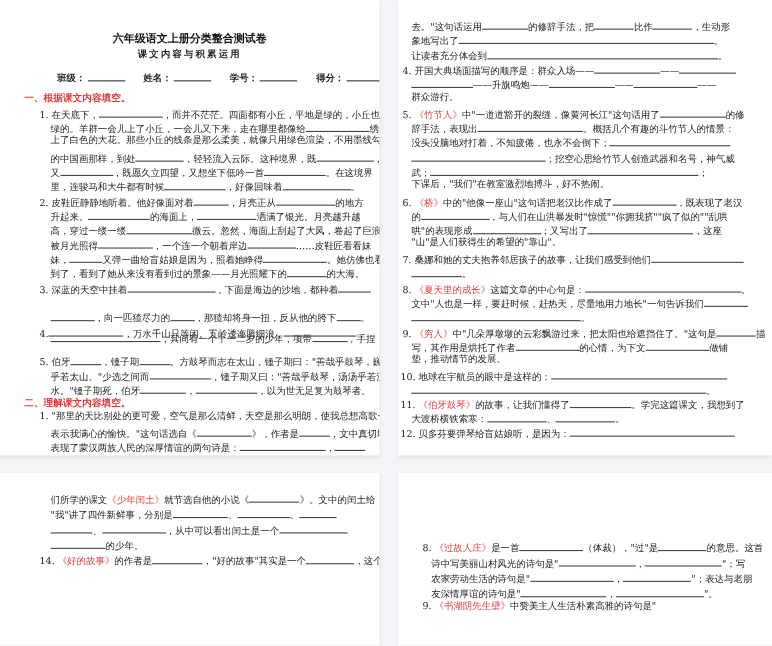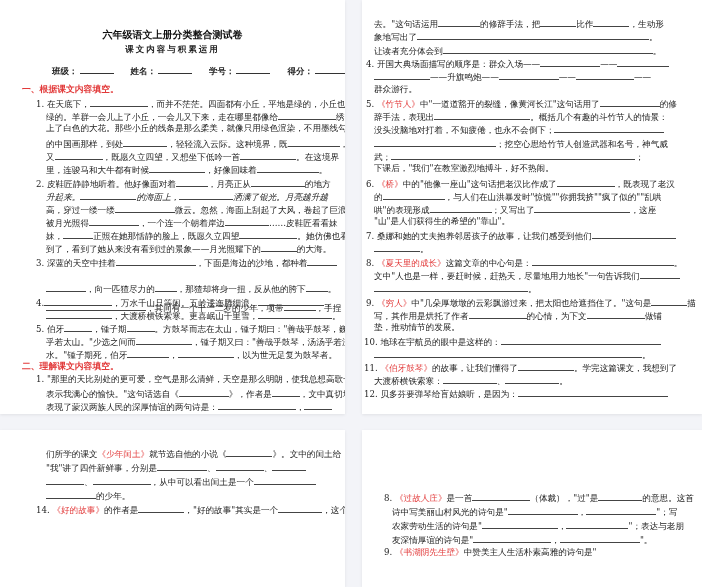--- a/index.html
+++ b/index.html
@@ -32,30 +32,29 @@
   </div>
   <div class="section" style="left:22px;top:84px;">一、根据课文内容填空。</div>
 
   <div class="line" style="left:36px;top:97px;"><span>1. 在天底下，</span><span class="blank" style="width:58px"></span><span>，而并不茫茫。四面都有小丘，平地是绿的，小丘也是</span></div>
   <div class="line" style="left:46px;top:110px;"><span>绿的。羊群一会儿上了小丘，一会儿又下来，走在哪里都像给</span><span class="blank" style="width:58px"></span><span>绣</span></div>
   <div class="line" style="left:46px;top:123px;"><span>上了白色的大花。那些小丘的线条是那么柔美，就像只用绿色渲染，不用墨线勾勒</span></div>
   <div class="line" style="left:46px;top:150px;"><span>又</span><span class="blank" style="width:48px"></span><span>，既愿久立四望，又想坐下低吟一首</span><span class="blank" style="width:56px"></span><span>。在这境界</span></div>
   <div class="line" style="left:46px;top:137px;"><span>的中国画那样，到处</span><span class="blank" style="width:44px"></span><span>，轻轻流入云际。这种境界，既</span><span class="blank" style="width:52px"></span>，</div>
   <div class="line" style="left:46px;top:163px;"><span>里，连骏马和大牛都有时候</span><span class="blank" style="width:56px"></span><span>，好像回味着</span><span class="blank" style="width:62px"></span>。</div>
   <div class="line" style="left:36px;top:177px;"><span>2. 皮鞋匠静静地听着。他好像面对着</span><span class="blank" style="width:32px"></span><span>，月亮正从</span><span class="blank" style="width:54px"></span><span>的地方</span></div>
-  <div class="line" style="left:46px;top:190px;font-style:italic;"><span>升起来。</span><span class="blank" style="width:56px"></span><span>的海面上，</span><span class="blank" style="width:54px"></span><span>洒满了银光。月亮越升越</span></div>
+  <div class="line" style="left:46px;top:190px;"><span>升起来。</span><span class="blank" style="width:56px"></span><span>的海面上，</span><span class="blank" style="width:54px"></span><span>洒满了银光。月亮越升越</span></div>
   <div class="line" style="left:46px;top:203px;"><span>高，穿过一缕一缕</span><span class="blank" style="width:60px"></span><span>微云。忽然，海面上刮起了大风，卷起了巨浪。</span></div>
   <div class="line" style="left:46px;top:216px;"><span>被月光照得</span><span class="blank" style="width:50px"></span><span>，一个连一个朝着岸边</span><span class="blank" style="width:44px"></span><span>……皮鞋匠看看妹</span></div>
-  <div class="line" style="left:46px;top:229px;"><span>妹，</span><span class="blank" style="width:30px"></span><span>正照在她那恬静的脸上，既愿久立四望</span><span class="blank" style="width:58px"></span><span>。她仿佛也看</span></div>
+  <div class="line" style="left:46px;top:229px;"><span>妹，</span><span class="blank" style="width:30px"></span><span>又弹一曲给盲姑娘是因为，照着她睁得</span><span class="blank" style="width:58px"></span><span>。她仿佛也看</span></div>
   <div class="line" style="left:46px;top:242px;"><span>到了，看到了她从来没有看到过的景象——月光照耀下的</span><span class="blank" style="width:36px"></span><span>的大海。</span></div>
   <div class="line" style="left:36px;top:256px;"><span>3. 深蓝的天空中挂着</span><span class="blank" style="width:80px"></span><span>，下面是海边的沙地，都种着</span><span class="blank" style="width:30px"></span></div>
   <div class="line" style="left:46px;top:269px;margin-top:32px;"><span class="blank" style="width:100px"></span><span>，其间有一个十一二岁的少年，项带</span><span class="blank" style="width:32px"></span><span>，手捏</span></div>
   <div class="line" style="left:46px;top:282px;text-align:right;"><span class="blank" style="width:40px"></span><span>，向一匹猹尽力的</span><span class="blank" style="width:22px"></span><span>，那猹却将身一扭，反从他的胯下</span><span class="blank" style="width:22px"></span>。</div>
   <div class="line" style="left:36px;top:296px;"><span>4.</span><span class="blank" style="width:68px"></span><span>，万水千山只等闲。五岭逶迤腾细浪，</span><span class="blank" style="width:66px"></span>，</div>
-  <div class="line" style="left:46px;top:309px;"><span class="blank" style="width:66px"></span><span>，大渡桥横铁索寒。更喜岷山千里雪，</span><span class="blank" style="width:74px"></span>。</div>
   <div class="line" style="left:36px;top:322px;"><span>5. 伯牙</span><span class="blank" style="width:28px"></span><span>，锺子期</span><span class="blank" style="width:28px"></span><span>。方鼓琴而志在太山，锺子期曰："善哉乎鼓琴，巍巍</span></div>
   <div class="line" style="left:46px;top:335px;"><span>乎若太山。"少选之间而</span><span class="blank" style="width:56px"></span><span>，锺子期又曰："善哉乎鼓琴，汤汤乎若流</span></div>
   <div class="line" style="left:46px;top:348px;"><span>水。"锺子期死，伯牙</span><span class="blank" style="width:42px"></span>，<span class="blank" style="width:56px"></span><span>，以为世无足复为鼓琴者。</span></div>
 
   <div class="section" style="left:22px;top:361px;">二、理解课文内容填空。</div>
   <div class="line" style="left:36px;top:374px;"><span>1. "那里的天比别处的更可爱，空气是那么清鲜，天空是那么明朗，使我总想高歌一曲，</span></div>
   <div class="line" style="left:46px;top:387px;"><span>表示我满心的愉快。"这句话选自《</span><span class="blank" style="width:50px"></span><span>》，作者是</span><span class="blank" style="width:28px"></span><span>，文中真切地</span></div>
   <div class="line" style="left:46px;top:400px;"><span>表现了蒙汉两族人民的深厚情谊的两句诗是：</span><span class="blank" style="width:78px"></span>，<span class="blank" style="width:28px"></span></div>
 
 </div>

